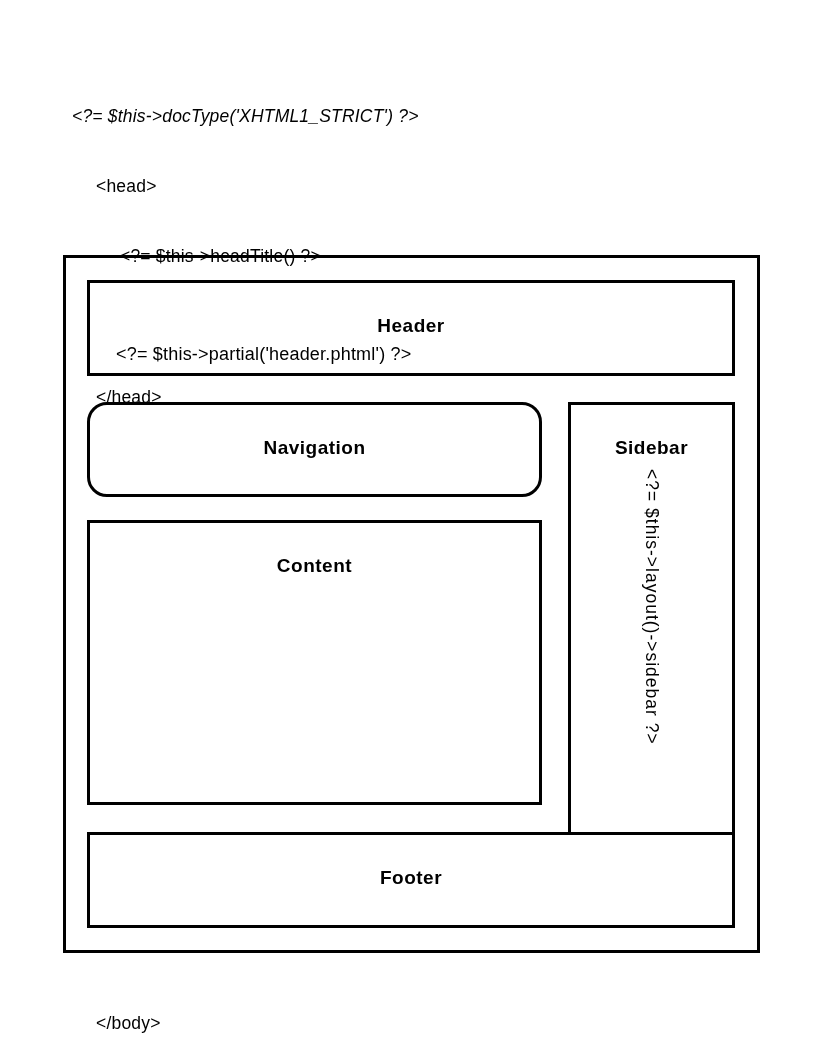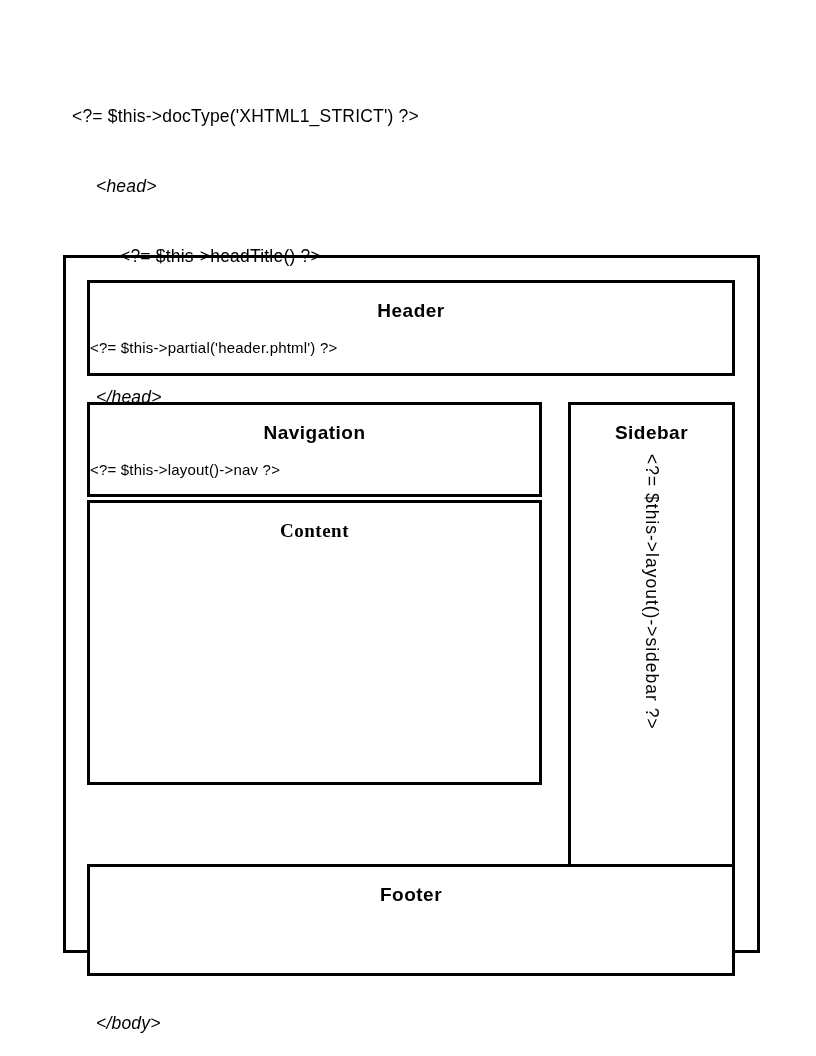--- a/index.html
+++ b/index.html
@@ -13,48 +13,50 @@
   }
   .code-block {
     position: absolute;
     font-size: 17.5px;
     line-height: 23.4px;
     letter-spacing: 0.2px;
     white-space: pre;
   }
   #code-top { left: 72px; top: 58px; }
   #code-bottom { left: 72px; top: 965px; }
-  .ind0 { padding-left: 0; }
-  .ind1 { padding-left: 24px; font-style: italic; }
+  .ind0 { padding-left: 0; font-style: italic; }
+  .ind1 { padding-left: 24px; }
   .ind2 { padding-left: 48px; }
   .dbox {
     position: absolute;
     border: 3px solid #000000;
     background: #ffffff;
   }
   #outer-box   { left: 63px;  top: 255px; width: 697px; height: 698px; background: transparent; }
   #header-box  { left: 87px;  top: 280px; width: 648px; height: 96px;  }
-  #nav-box     { left: 87px;  top: 402px; width: 455px; height: 95px;  }
-  #content-box { left: 87px;  top: 500px; width: 455px; height: 285px; font-family: Liberation Serif, serif; }
+  #nav-box     { left: 87px;  top: 402px; width: 455px; height: 95px; border-radius: 20px;  }
+  #content-box { left: 87px;  top: 520px; width: 455px; height: 285px; }
   #sidebar-box { left: 568px; top: 402px; width: 167px; height: 519px;
                  display: flex; flex-direction: column; align-items: center; }
-  #footer-box  { left: 87px;  top: 864px; width: 648px; height: 112px;  }
+  #footer-box  { left: 87px;  top: 832px; width: 648px; height: 96px;  }
   .box-title {
     text-align: center;
     font-weight: bold;
     font-size: 19px;
     letter-spacing: 0.5px;
     padding-top: 17px;
     line-height: 22px;
+    margin-top: 15px;
   }
   .box-code {
-    font-size: 15px;
+    font-size: 18px;
     letter-spacing: 0.2px;
     line-height: 23px;
-    margin-top: 14px;
+    padding-left: 26px;
+    margin-top: 6px;
     white-space: pre;
   }
   .vertical-code {
     writing-mode: vertical-rl;
     text-orientation: mixed;
     font-size: 17.5px;
     letter-spacing: 1px;
     margin-top: 10px;
     white-space: pre;
   }
@@ -73,21 +75,20 @@
 
 <div id="outer-box" class="dbox"></div>
 
 <div id="header-box" class="dbox">
   <div class="box-title">Header</div>
   <div class="box-code">&lt;?= $this-&gt;partial('header.phtml') ?&gt;</div>
 </div>
 
 <div id="nav-box" class="dbox">
   <div class="box-title">Navigation</div>
-  <div class="box-code">&lt;?= $this-&gt;layout()-&gt;nav ?&gt;</div>
 </div>
 
 <div id="content-box" class="dbox">
   <div class="box-title">Content</div>
 </div>
 
 <div id="sidebar-box" class="dbox">
   <div class="box-title">Sidebar</div>
   <div class="vertical-code">&lt;?= $this-&gt;layout()-&gt;sidebar ?&gt;</div>
 </div>

